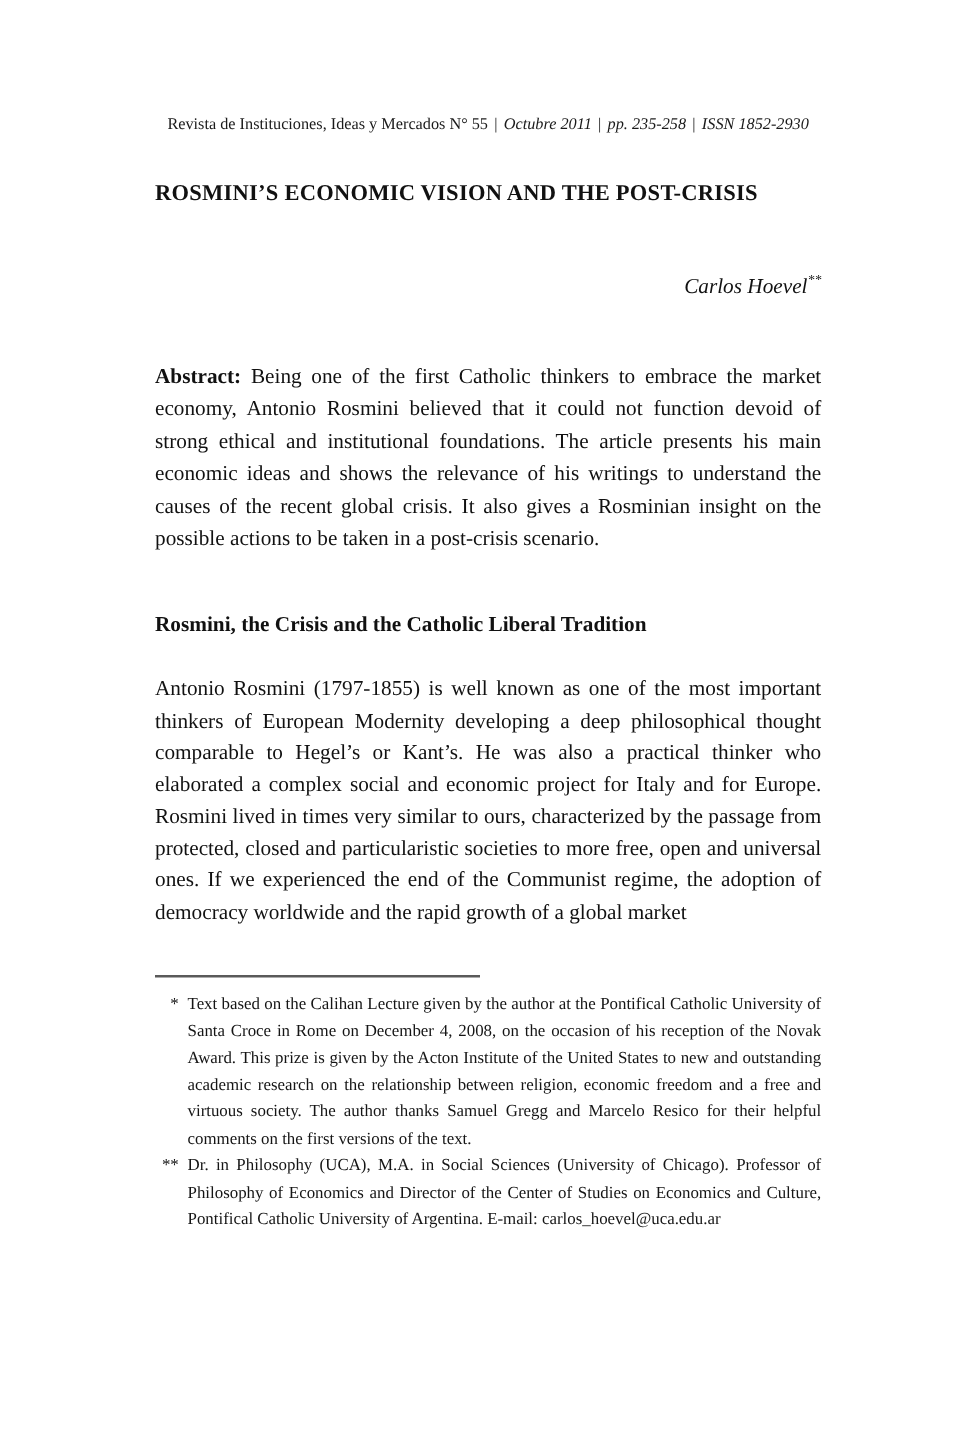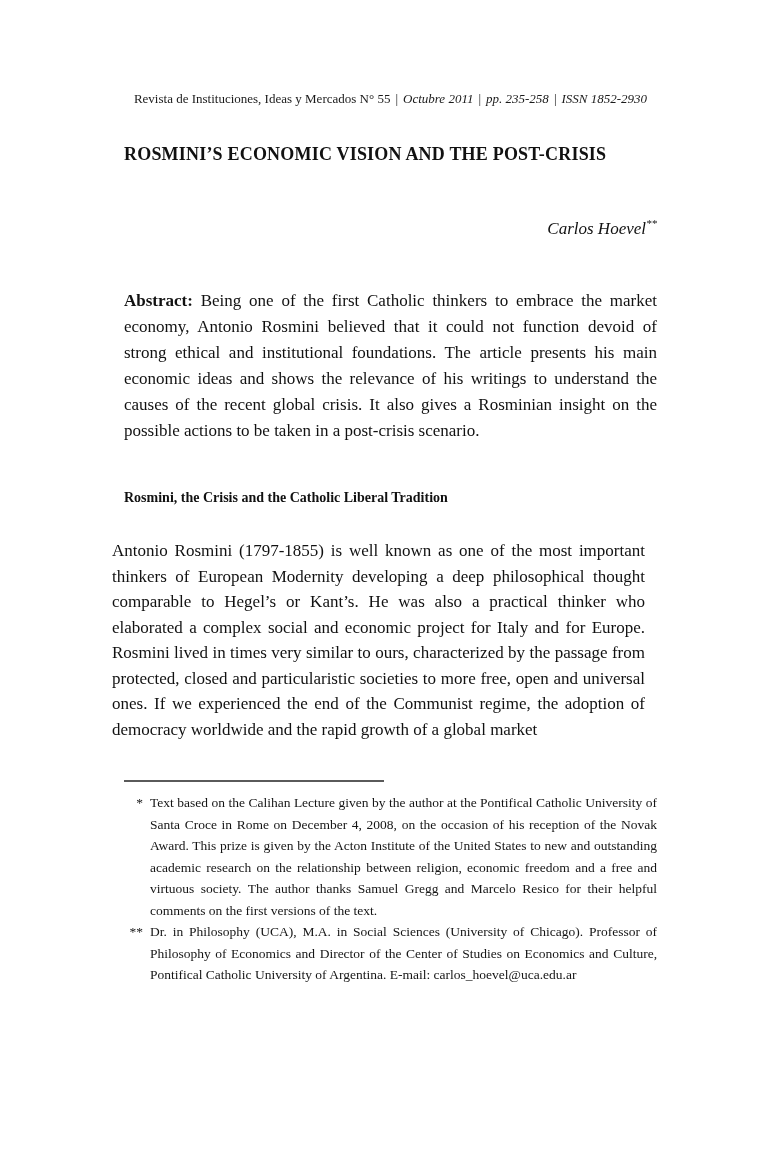--- a/index.html
+++ b/index.html
@@ -33,25 +33,25 @@
   .author-line sup { font-size:11px; line-height:0; }
 
   .abstract-par {
     position:absolute; left:124px; top:288px; width:533px;
     font-size:17px; line-height:26px; text-align:justify; margin:0;
   }
   .abstract-label { font-weight:bold; }
 
   .section-heading {
     position:absolute; left:124px; top:490px; width:533px;
-    font-size:14px; font-weight:bold; margin:0;
+    font-size:17px; font-weight:bold; margin:0;
   }
 
   .body-par {
-    position:absolute; left:112px; top:538px; width:533px;
+    position:absolute; left:124px; top:538px; width:533px;
     font-size:17px; line-height:25.5px; text-align:justify; margin:0;
   }
 
   .fn-rule {
     position:absolute; left:124px; top:780px;
     width:260px; height:2px; background:#5a5a5a;
   }
 
   .footnotes {
     position:absolute; left:124px; top:792px; width:533px;

